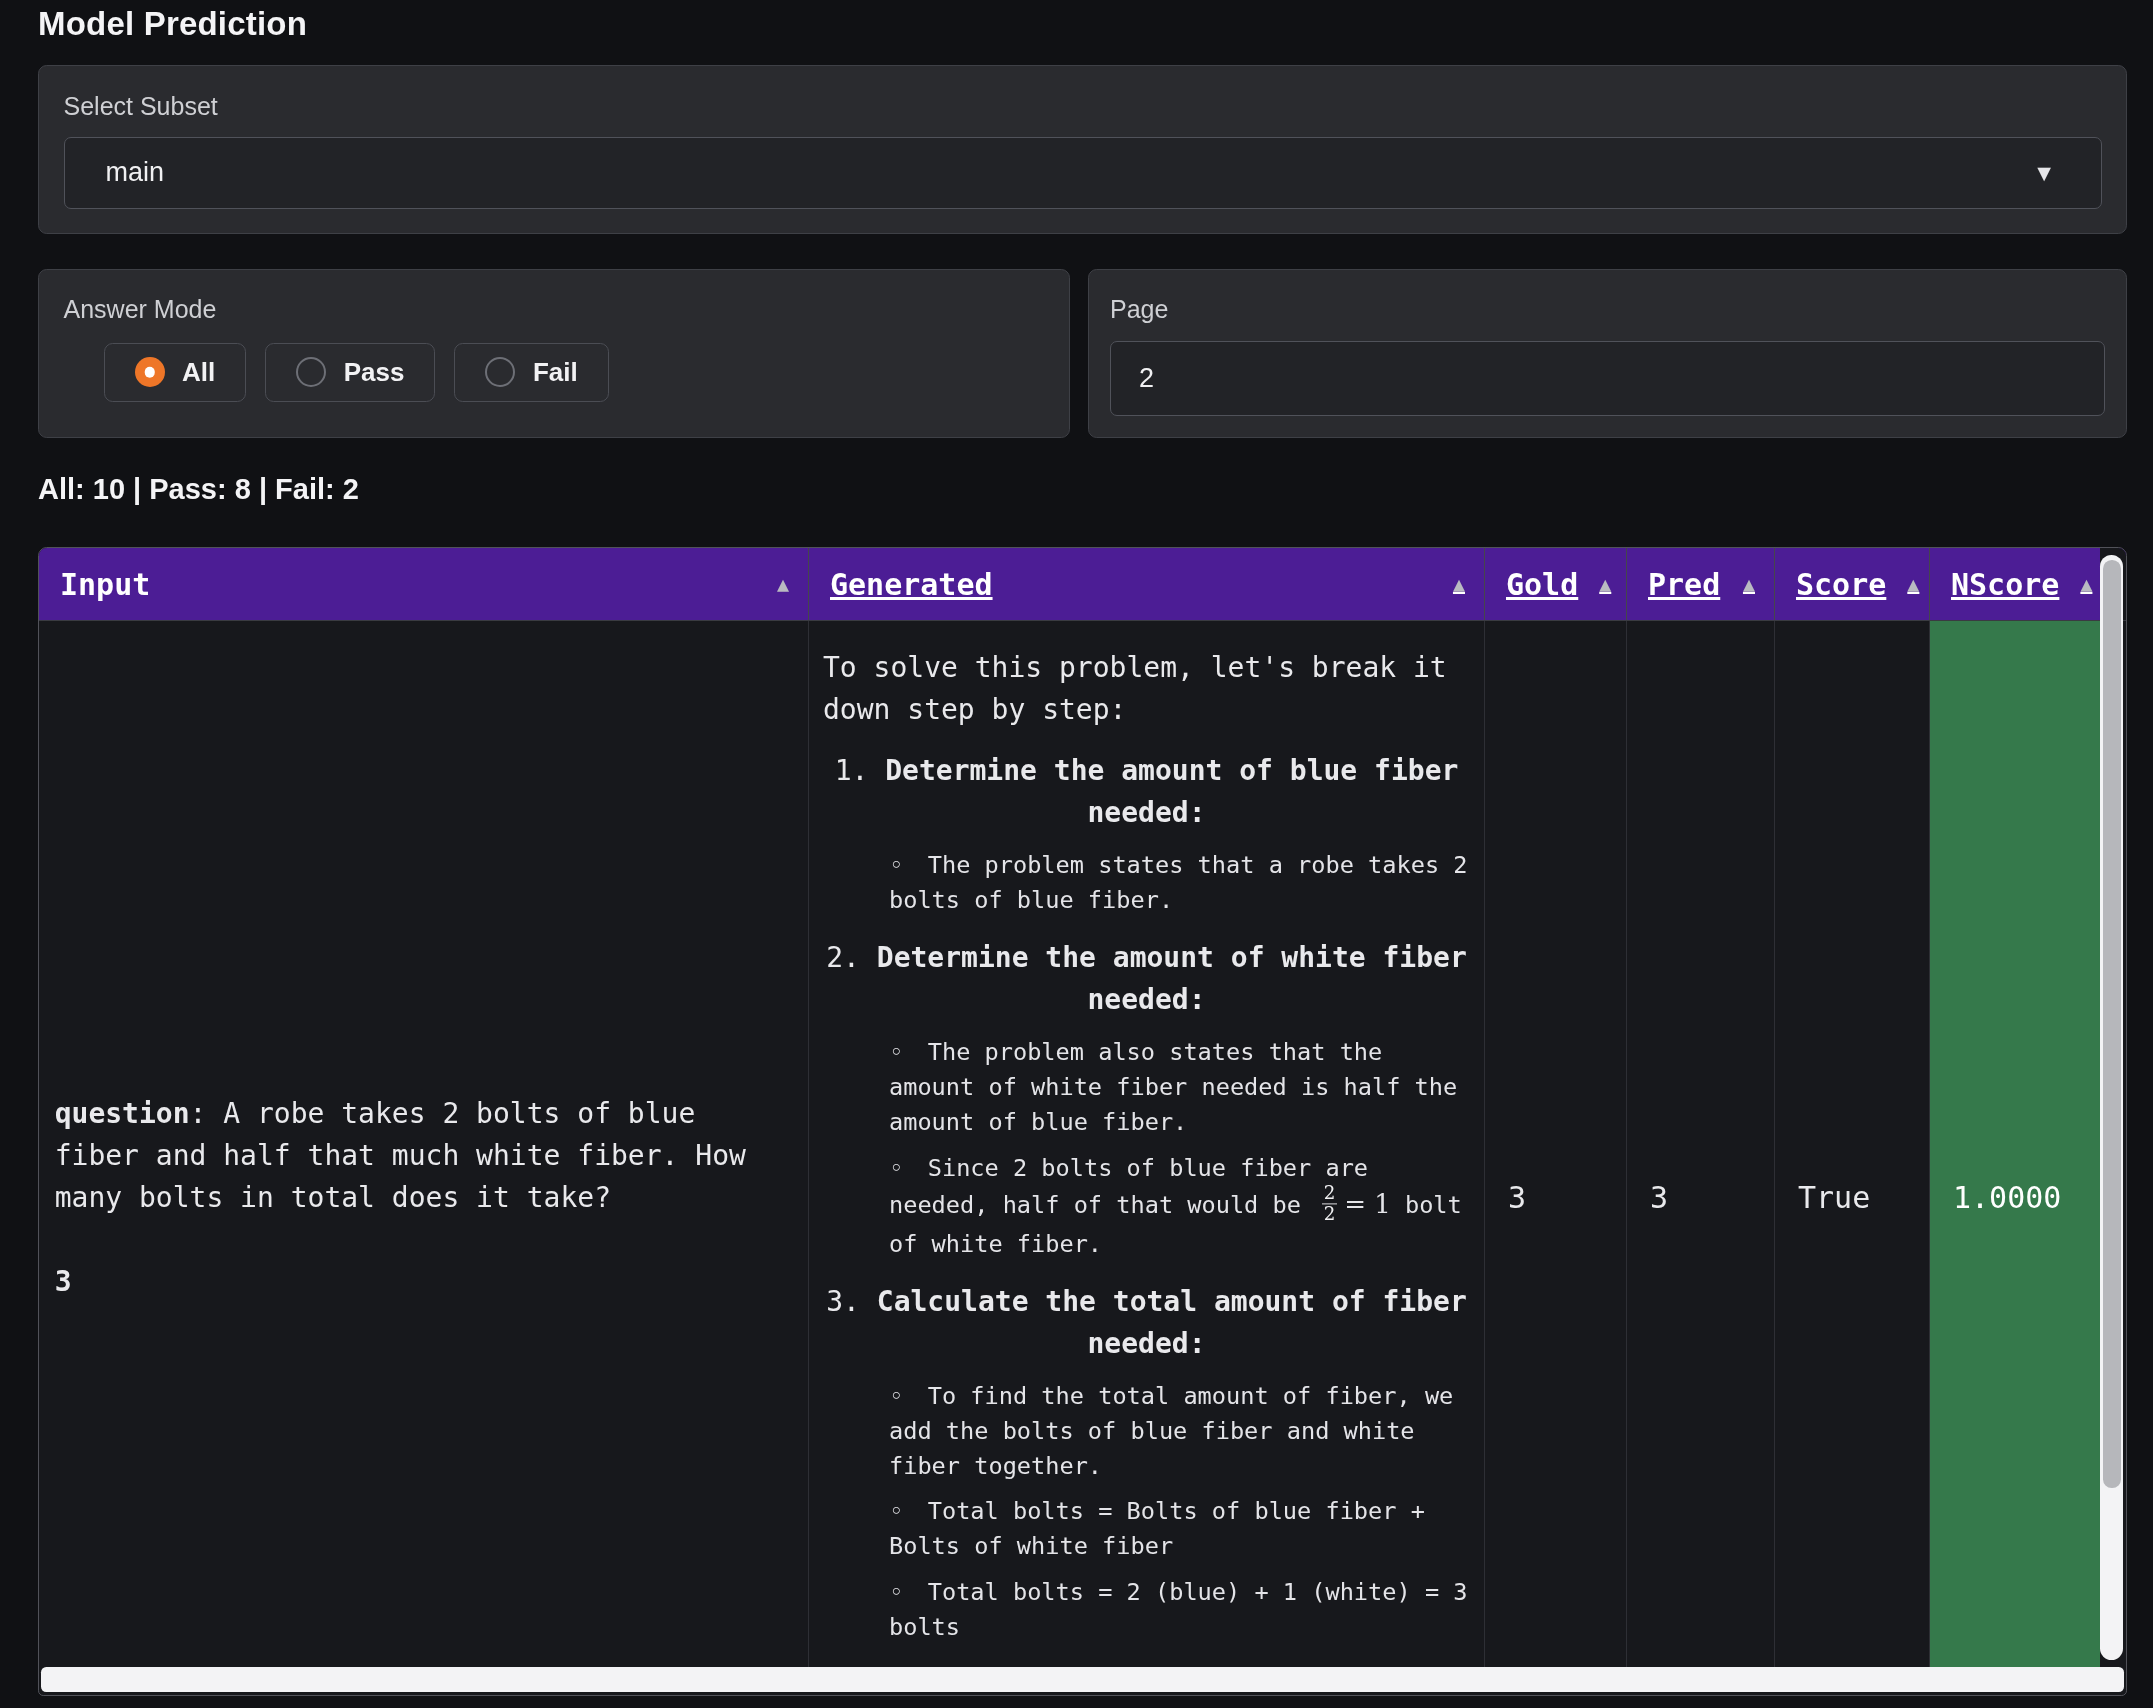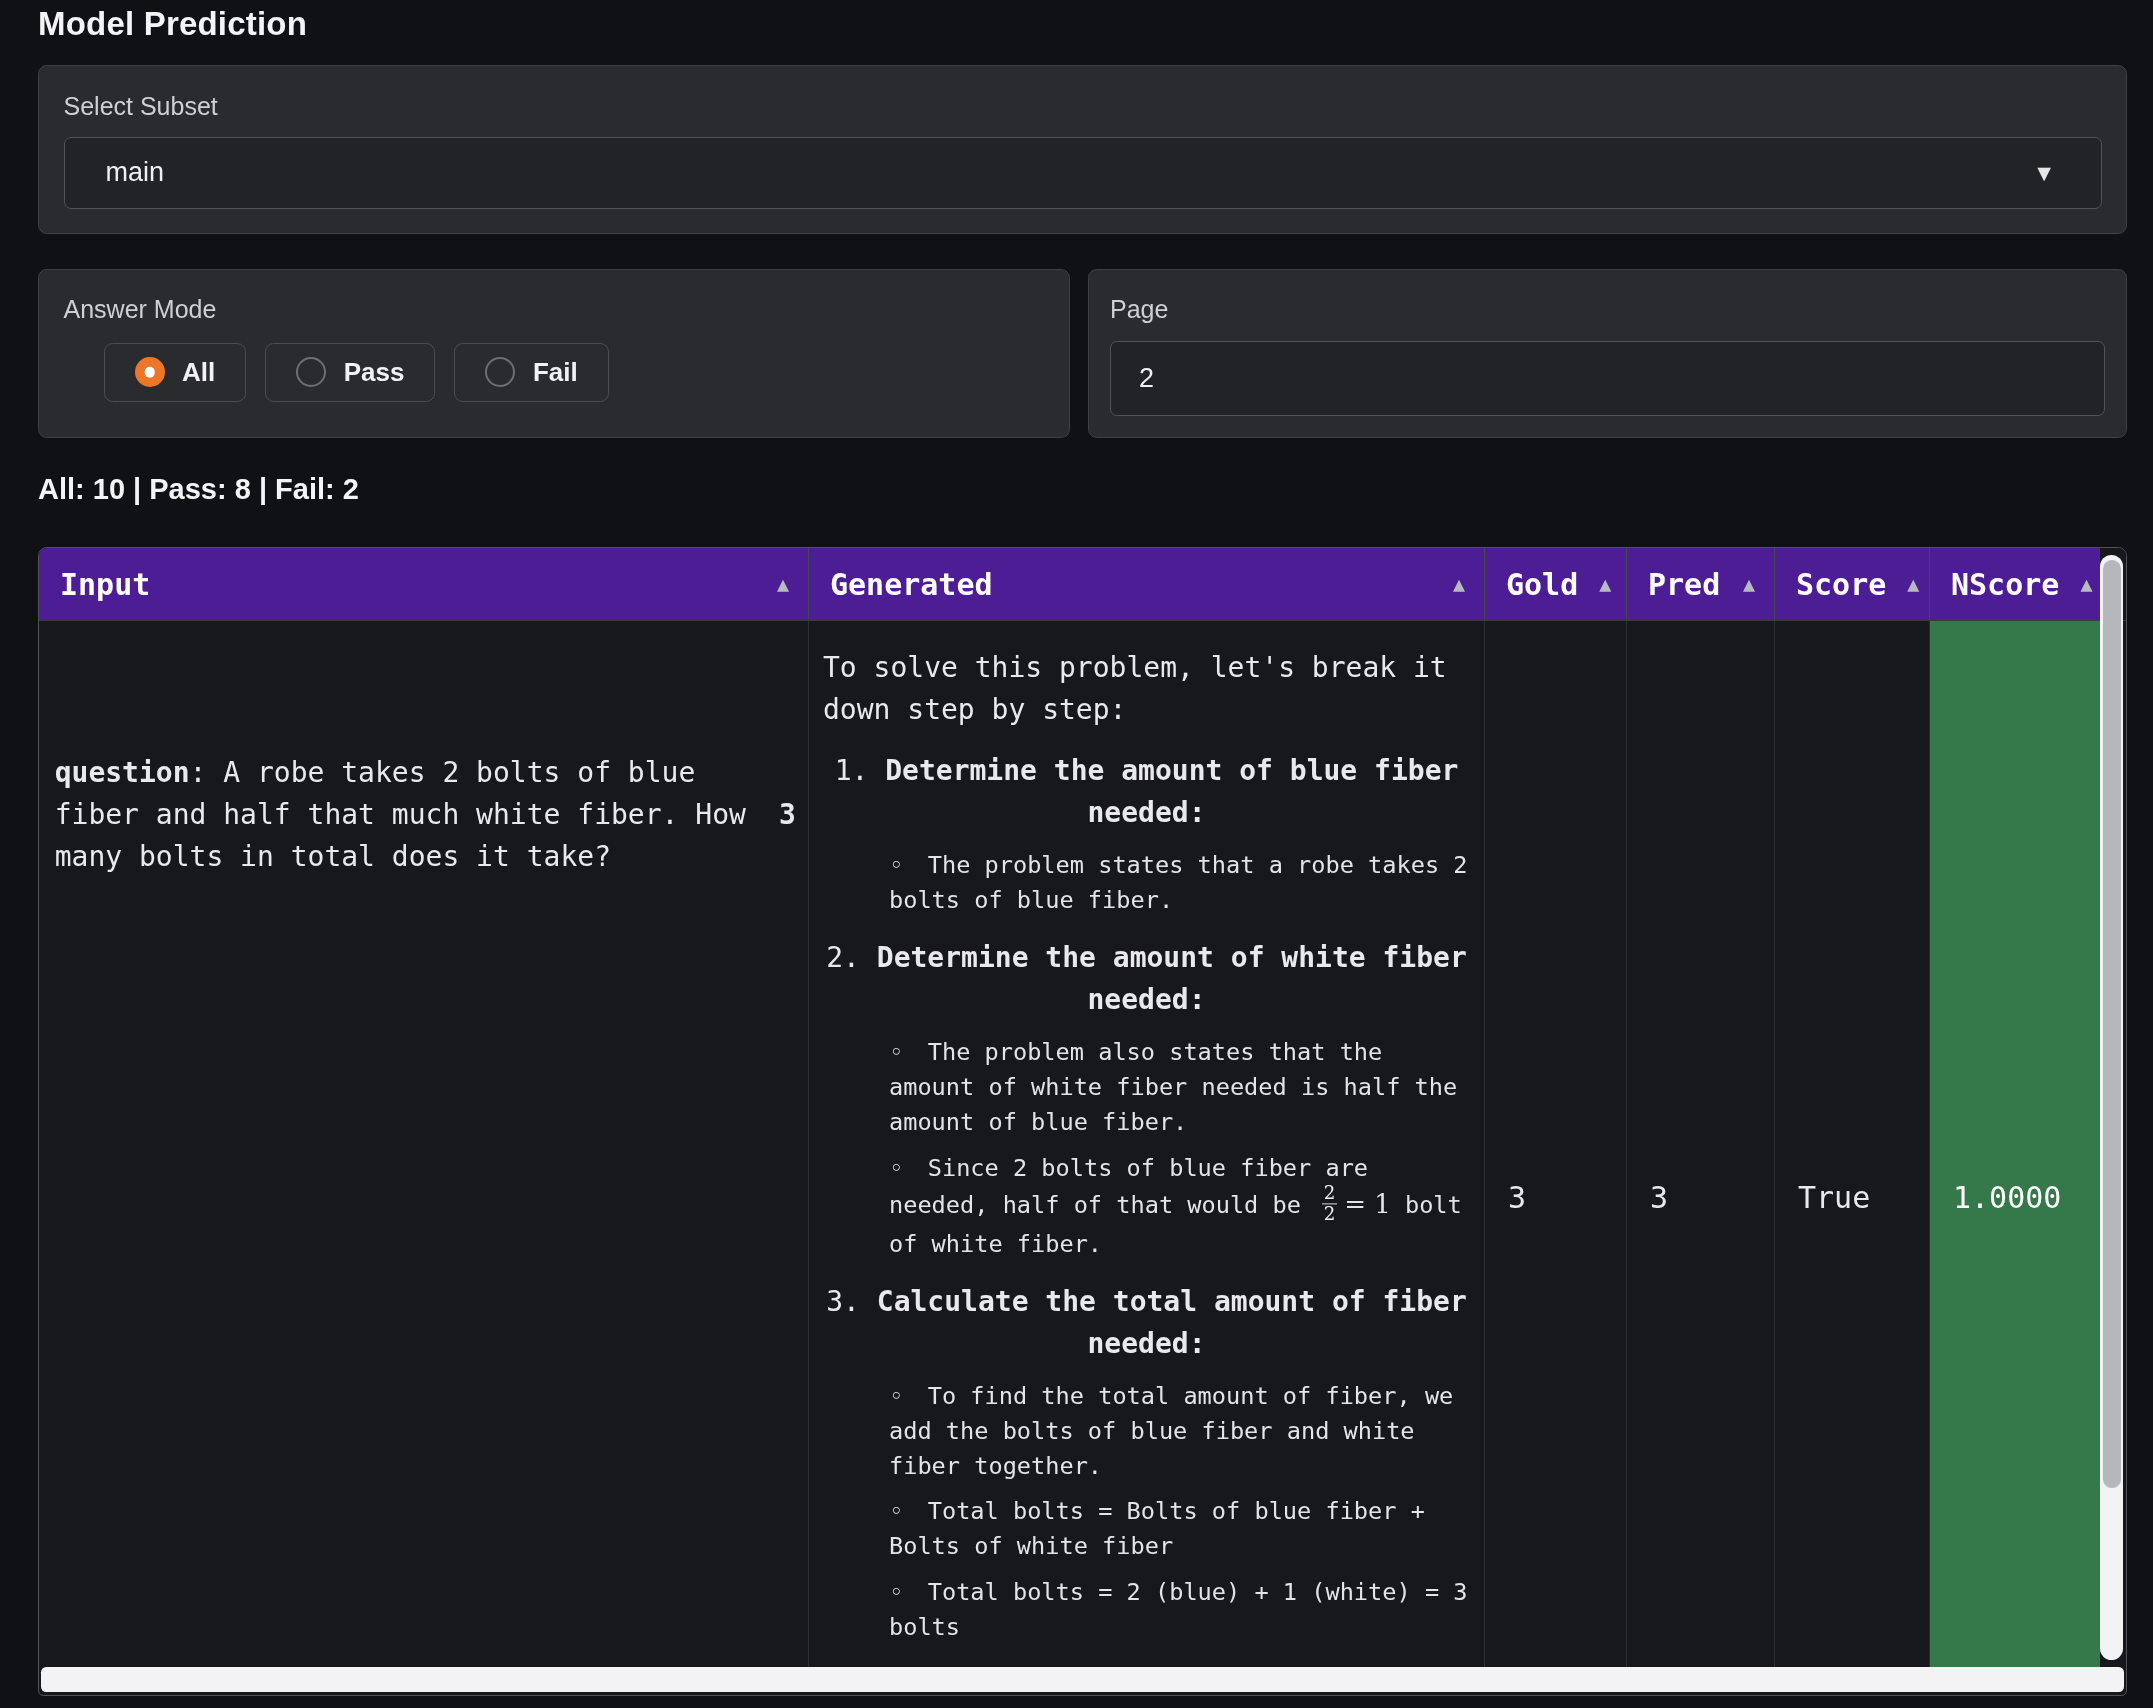--- a/index.html
+++ b/index.html
@@ -86,38 +86,38 @@
     display:flex;height:73px;background:#4c1d95;
     border-bottom:0.9px solid #3a3b41;
   }
   .th{
     display:flex;align-items:center;
     font-family:"DejaVu Sans Mono", monospace;
     font-size:30px;font-weight:700;color:#ffffff;
     padding:0 19px 0 21px;
     cursor:pointer;
   }
-  .th + .th{border-left:0.9px solid #45464c;}
+  .th + .th{border-left:0.9px solid #45464c;text-decoration:underline;}
   .sort-icon{margin-left:auto;font-size:20px;color:#b9bac1;padding-left:21px;}
   .tbody-row{display:flex;height:1048px;}
   .td{
     font-family:"DejaVu Sans Mono", monospace;
     font-size:28px;line-height:42px;color:#e9e9ec;
   }
   .td + .td{border-left:0.9px solid #2e2f35;}
   .col-input{width:769px;flex:0 0 769px;}
   .col-generated{width:676px;flex:0 0 676px;}
   .col-gold{width:142px;flex:0 0 142px;}
   .col-pred{width:148px;flex:0 0 148px;}
   .col-score{width:155px;flex:0 0 155px;}
   .col-nscore{width:171px;flex:0 0 171px;}
   .col-fill{flex:1 1 auto;background:#17181c;border-left:none !important;}
   
   .cell-input{
-    display:flex;flex-direction:row;justify-content:center;
+    display:flex;flex-direction:column;justify-content:center;
     padding:131px 12.2px 26px 15.7px;
   }
   .cell-input .para + .para{margin-top:42px;}
   .bold{font-weight:700;}
   .prewrap{white-space:pre-wrap;}
   
   .cell-generated{padding:26px 14px 17.5px 14px;overflow:hidden;}
   .gen-intro{line-height:42px;}
   .gen-step-h{line-height:42px;margin-top:19px;margin-bottom:14px;text-align:center;}
   .bullet-item{padding-left:66px;font-size:23.6px;line-height:35px;color:#e4e4e8;}

